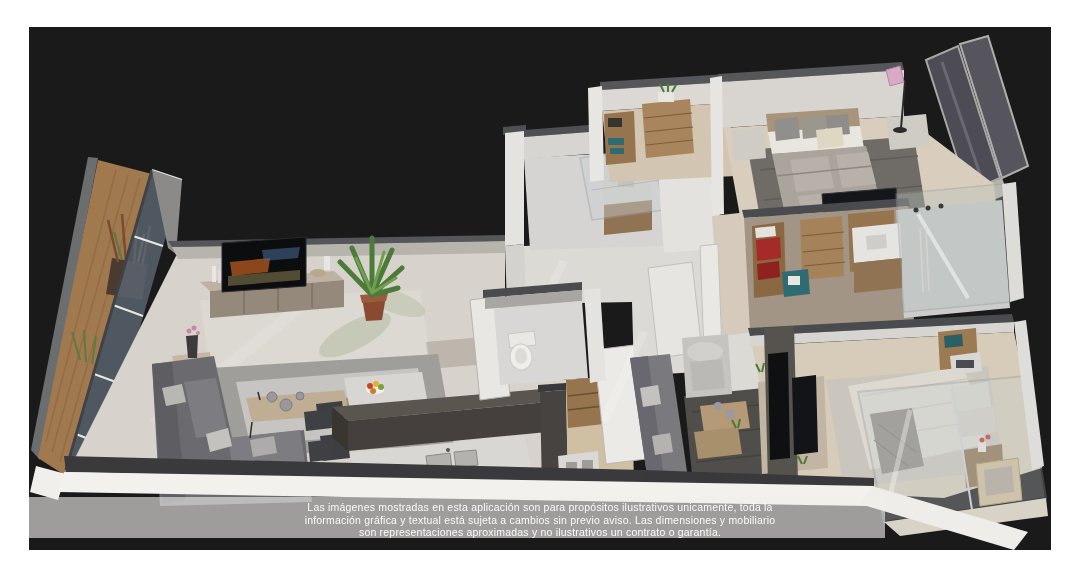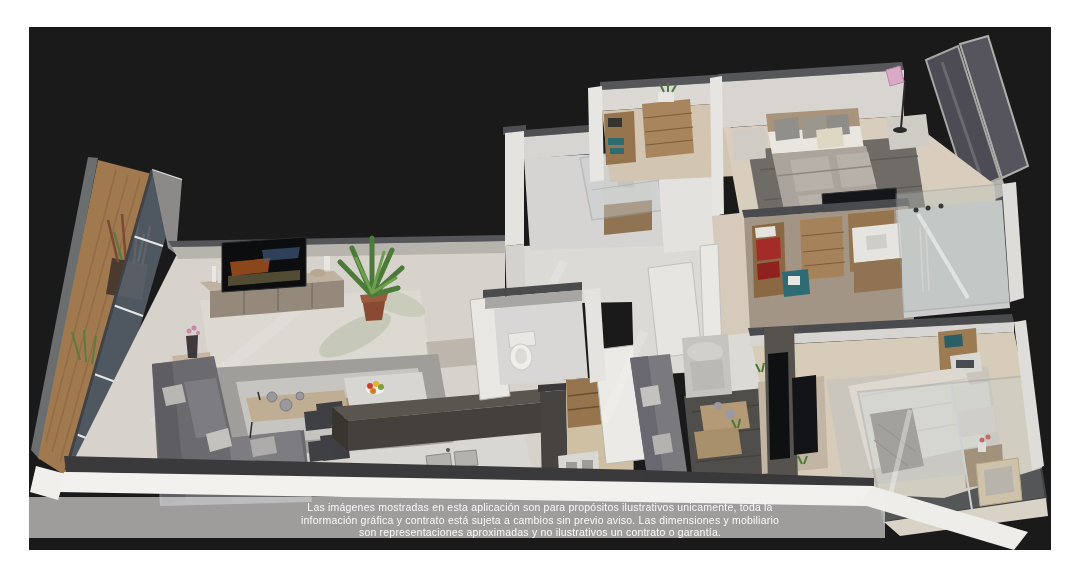--- a/index.html
+++ b/index.html
@@ -293,16 +293,16 @@
       <polygon points="36,466 66,474 58,500 30,492" fill="#f0efec"></polygon>
       <polygon points="64,472 874,486 868,506 58,492" fill="#f2f1ee"></polygon>
       <polygon points="872,486 1028,532 1014,550 860,504" fill="#eeede9"></polygon>
       <rect x="29" y="497" width="856" height="41" fill="#f1efec" opacity=".62"></rect>
     </g>
   </svg>
   </div>
 
   <div class="disclaimer">
     <div>Las imágenes mostradas en esta aplicación son para propósitos ilustrativos unicamente, toda la</div>
-    <div>información gráfica y contrato está sujeta a cambios sin previo aviso. Las dimensiones y mobiliario</div>
+    <div>información gráfica y textual está sujeta a cambios sin previo aviso. Las dimensiones y mobiliario</div>
     <div>son representaciones aproximadas y no ilustrativos un contrato o garantía.</div>
   </div>
 </div>
 
 </body></html>

